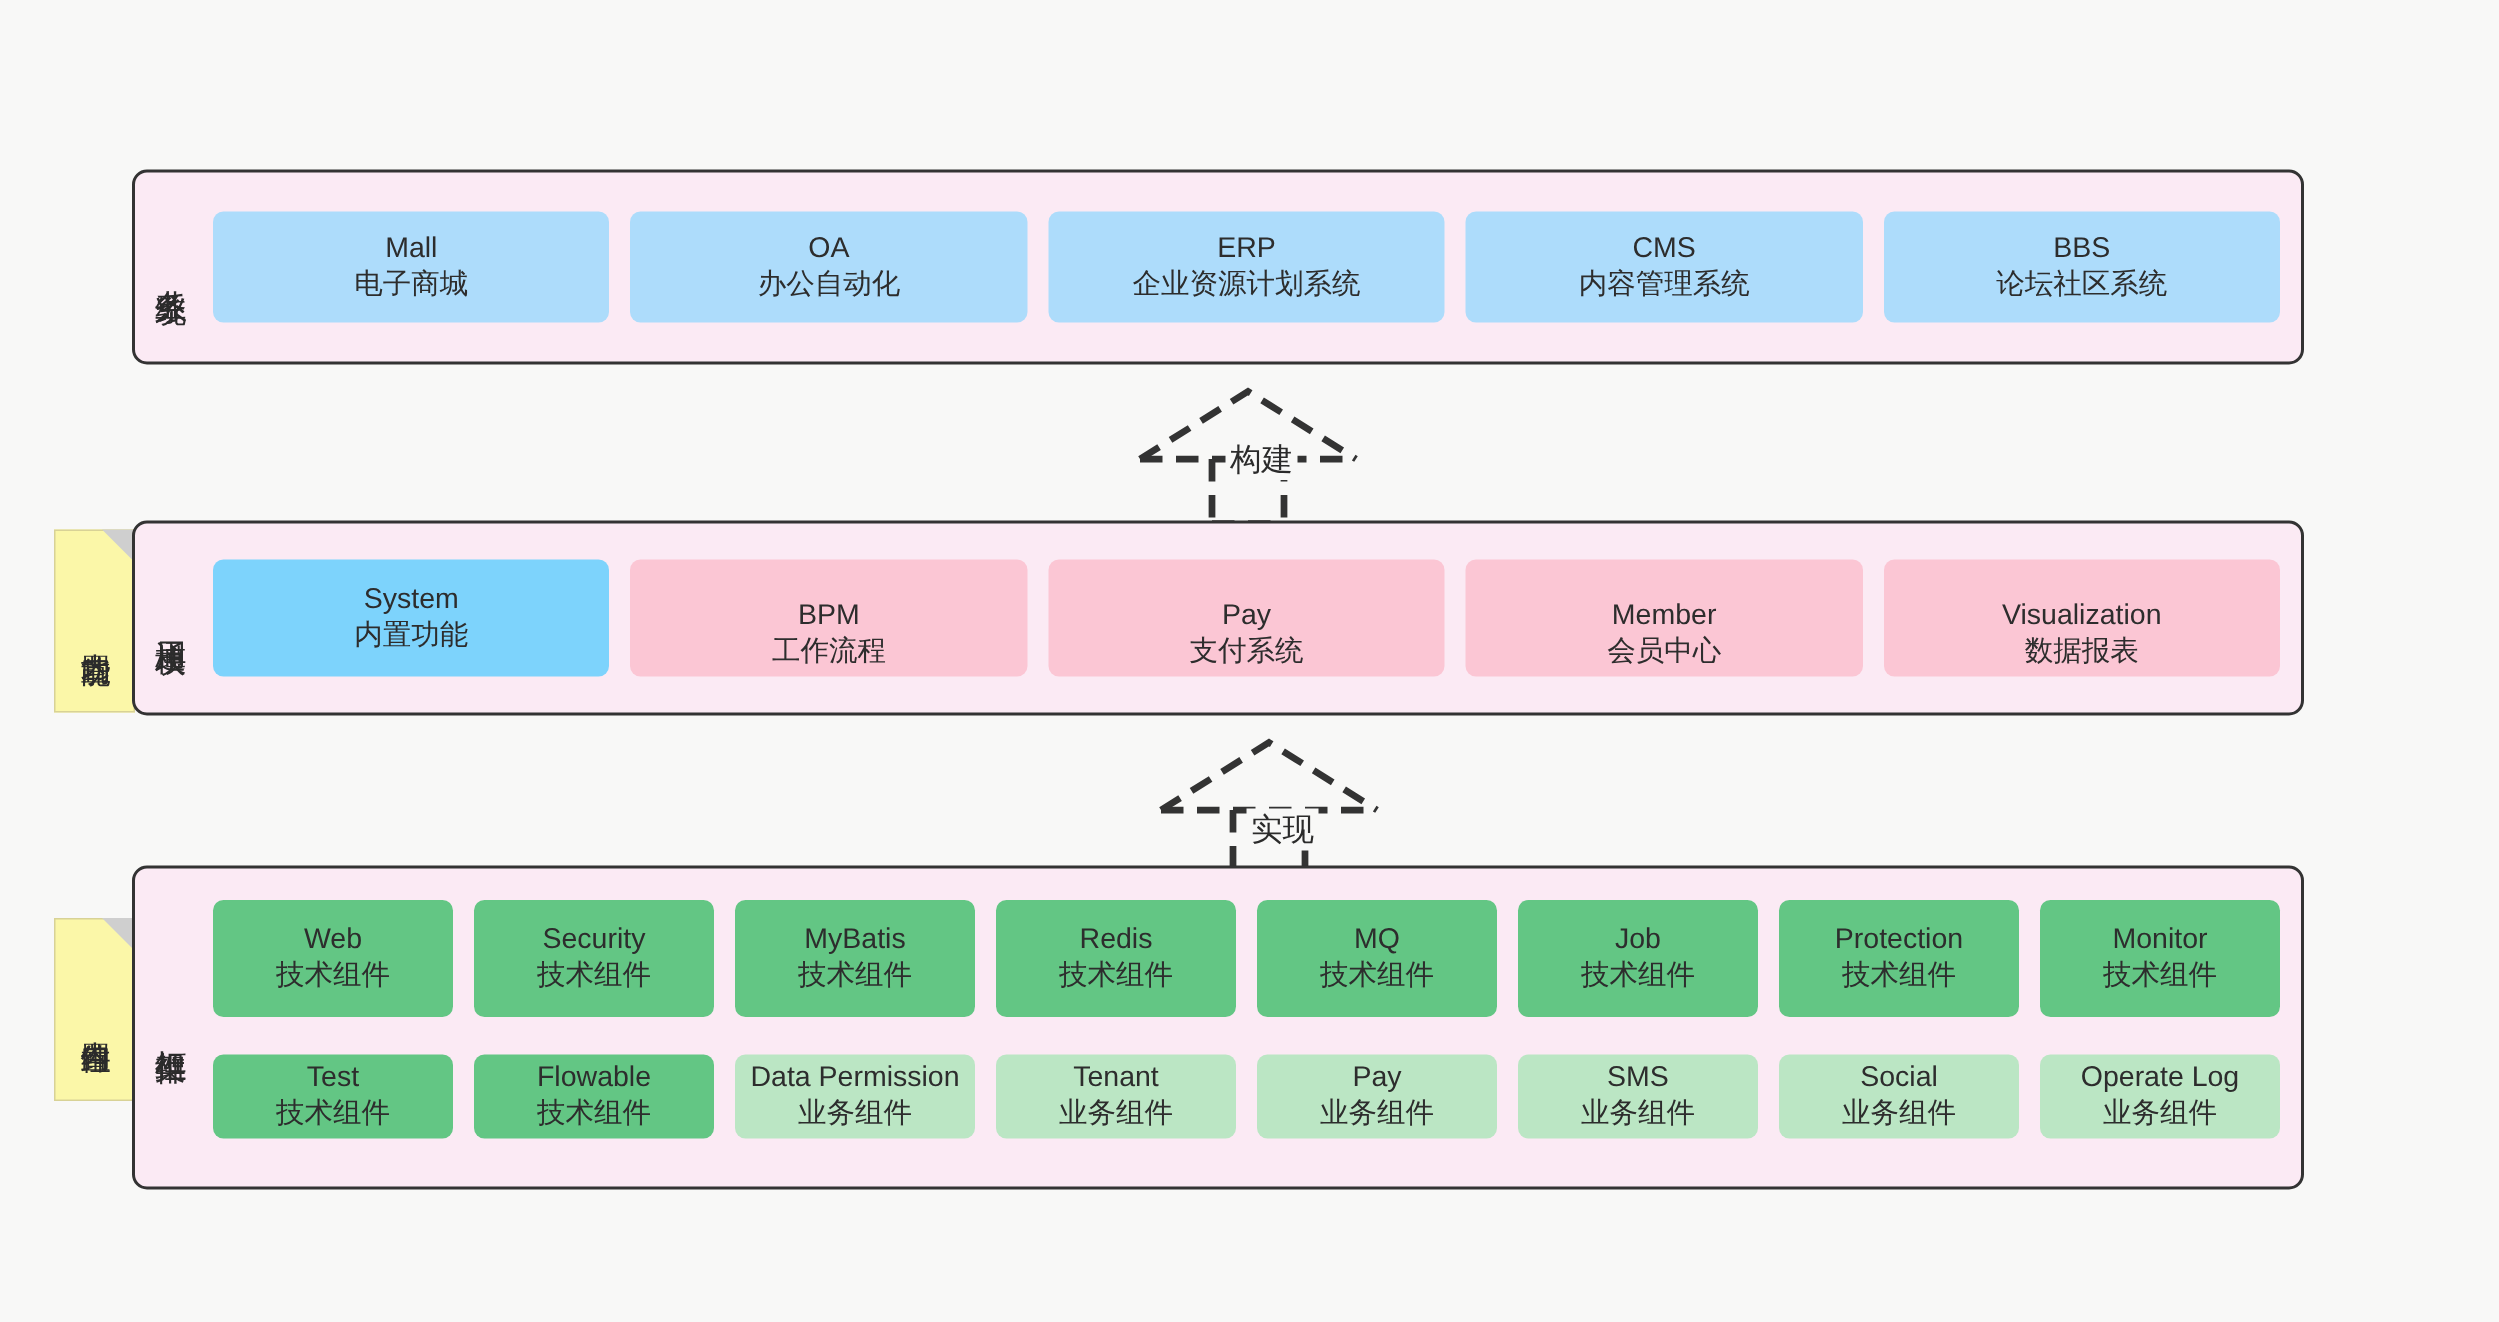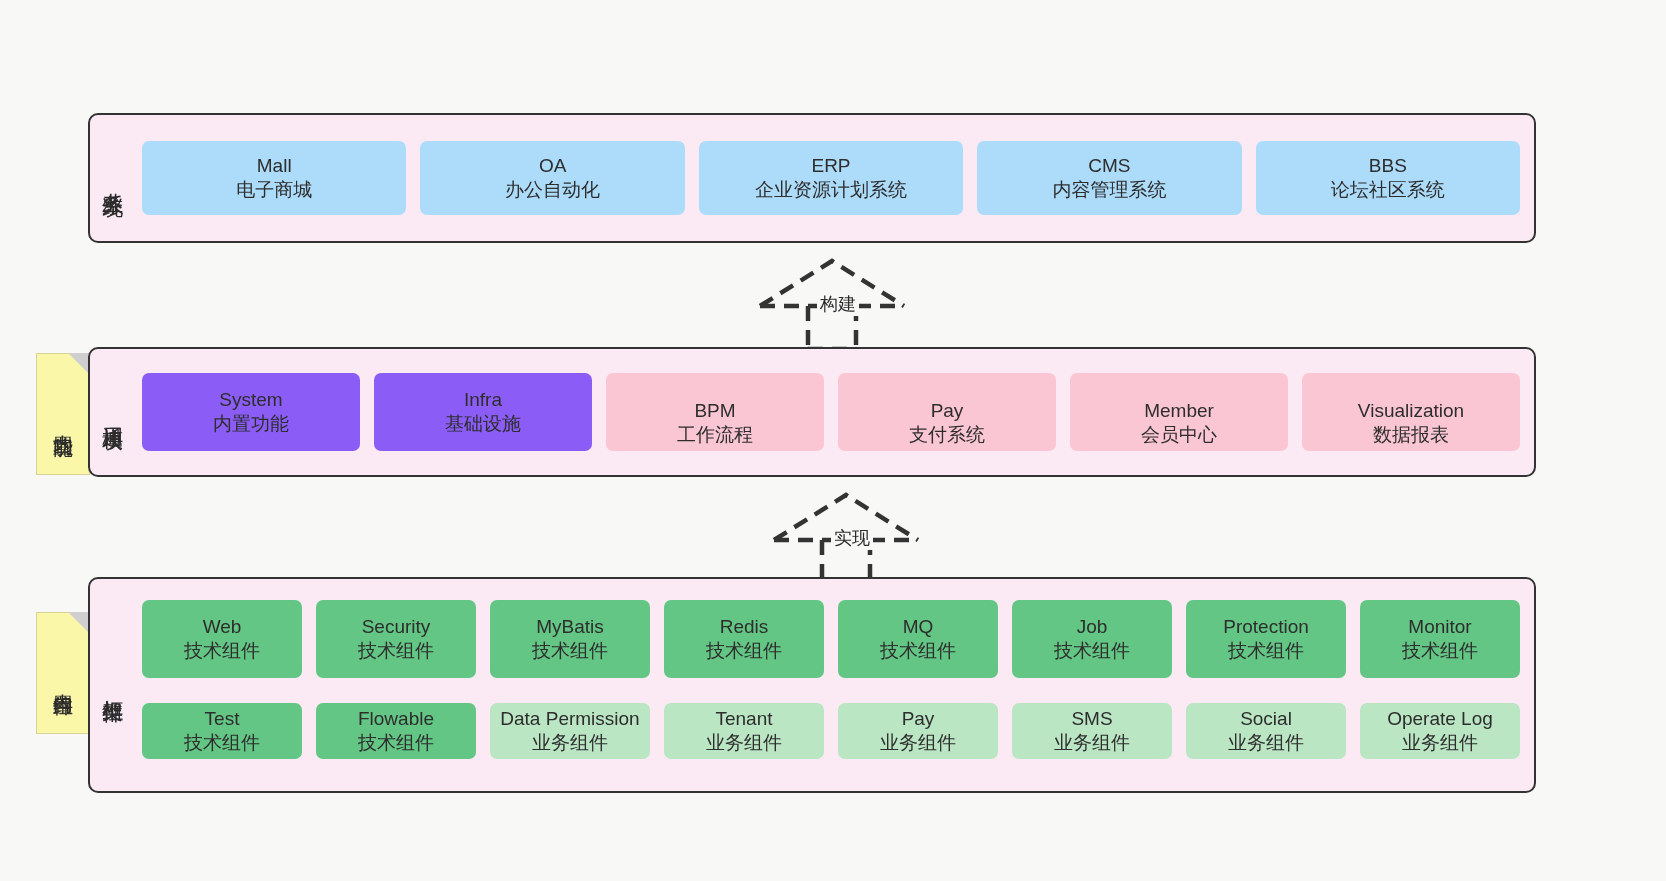--- a/index.html
+++ b/index.html
@@ -71,21 +71,21 @@
     text-align: center;
     font-size: 19px;
     line-height: 1.27;
     color: #2d2d2d;
     box-sizing: border-box;
     padding: 4px 2px;
   }
   .box .l1 { display: block; }
   .box .l2 { display: block; }
   .box.blue  { background: #addcfb; }
-  .box.red   { background: #8b5cf6; }
+  .box.red   { background: #7dd3fc; }
   .box.pink  { background: #fbc6d4; justify-content: flex-end; }
   .box.green { background: #63c684; }
   .box.lgreen{ background: #bbe6c4; }
 
   
   #layer-business { left: 88px;  top: 113px; width: 1448px; height: 130px; }
   #layer-business .layer-body { height: 100%; }
   #layer-business .row { height: 74px; }
 
   #layer-common   { left: 88px;  top: 347px; width: 1448px; height: 130px; }
@@ -125,30 +125,30 @@
     border-top: 22px solid #cfcfcf;
   }
   #note-functions  { left: 36px; top: 353px; height: 122px; }
   #note-components { left: 36px; top: 612px; height: 122px; }
 
   
   .arrow { position: absolute; }
   .arrow svg { display: block; overflow: visible; }
   .arrow-label {
     position: absolute;
-    font-size: 18px;
+    font-size: 21px;
     color: #2b2b2b;
     background: #f8f8f7;
     padding: 0 3px;
     white-space: nowrap;
   }
   #arrow-build   { left: 752px; top: 256px; }
   #arrow-build .arrow-label   { left: 65px; top: 36px; }
   #arrow-realize { left: 766px; top: 490px; }
-  #arrow-realize .arrow-label { left: 65px; top: 36px; }
+  #arrow-realize .arrow-label { left: 65px; top: 49px; }
 </style>
 </head>
 <body>
 
 <div id="canvas">
 
   <div class="layer" id="layer-business">
     <div class="layer-title">业务系统</div>
     <div class="layer-body">
       <div class="row">
@@ -192,24 +192,20 @@
   </div>
 
   <div class="layer" id="layer-common">
     <div class="layer-title">通用模块</div>
     <div class="layer-body">
       <div class="row">
         <div class="box red">
           <span class="l1">System</span>
           <span class="l2">内置功能</span>
         </div>
-        <div class="box red">
-          <span class="l1">Infra</span>
-          <span class="l2">基础设施</span>
-        </div>
         <div class="box pink">
           <span class="l1">BPM</span>
           <span class="l2">工作流程</span>
         </div>
         <div class="box pink">
           <span class="l1">Pay</span>
           <span class="l2">支付系统</span>
         </div>
         <div class="box pink">
           <span class="l1">Member</span>

